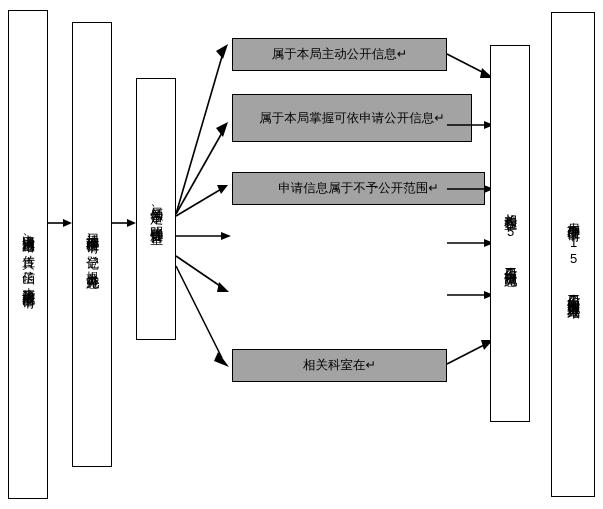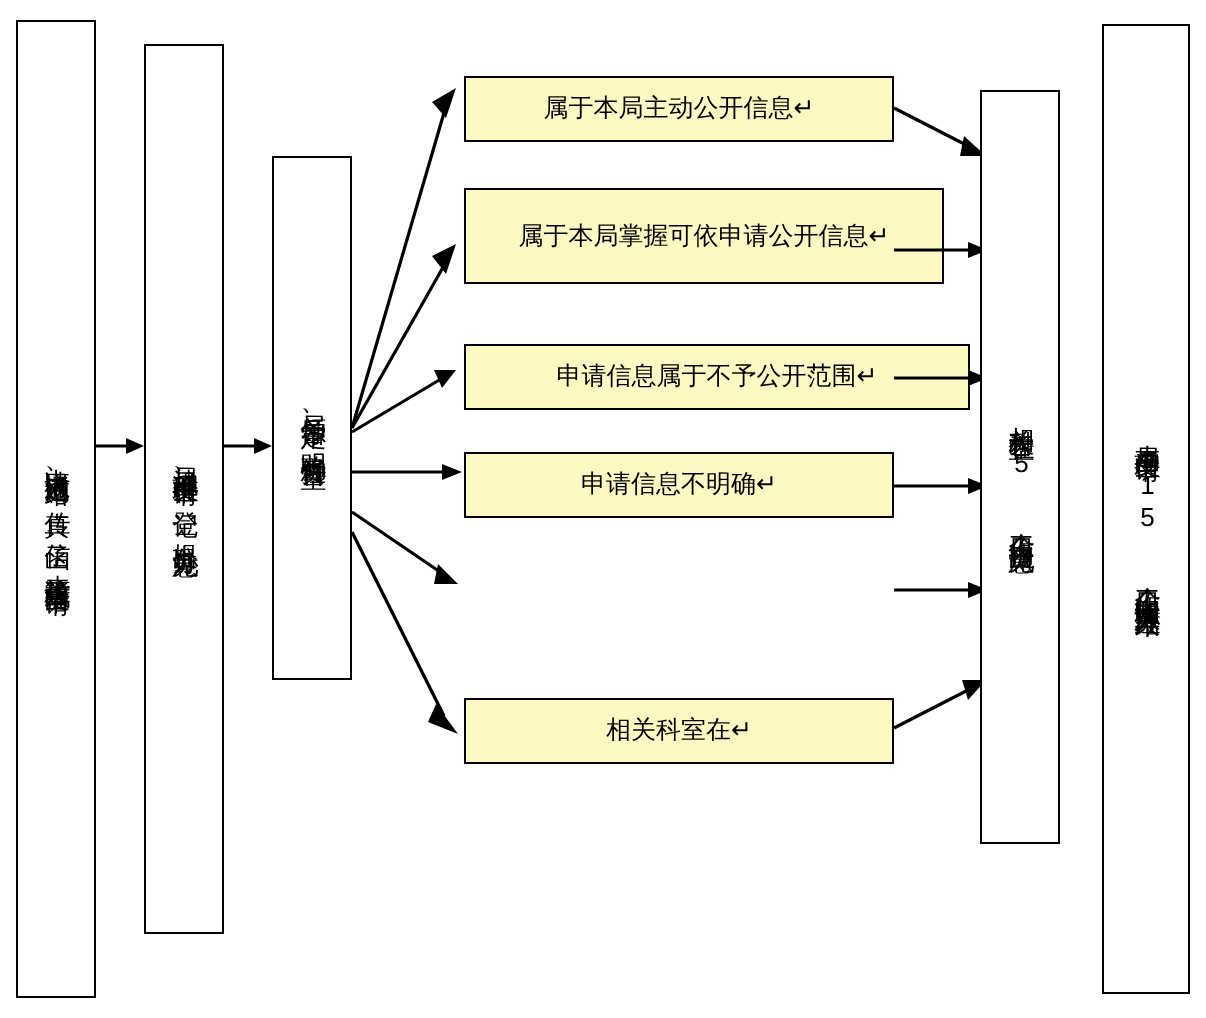--- a/index.html
+++ b/index.html
@@ -30,21 +30,21 @@
     font-size: 13px;
     line-height: 1.26;
     letter-spacing: 1px;
     color: #000000;
     text-align: center;
     padding: 4px 2px;
   }
   .hbox {
     position: absolute;
     border: 1px solid #000000;
-    background: #fef9c3;
+    background: #a3a3a3;
     box-sizing: border-box;
     display: flex;
     align-items: center;
     justify-content: center;
     font-size: 12.5px;
     line-height: 1.3;
     color: #000000;
     text-align: center;
     padding: 2px 4px;
   }
@@ -122,21 +122,20 @@
       <polygon points="53,105 42,90 38,99" fill="#000"></polygon>
     </svg>
   </div>
 
   <div class="hbox" style="left:232px; top:38px; width:215px; height:33px;">属于本局主动公开信息↵</div>
 
   <div class="hbox" style="left:232px; top:94px; width:240px; height:48px;">属于本局掌握可依申请公开信息↵</div>
 
   <div class="hbox" style="left:232px; top:172px; width:253px; height:33px;">申请信息属于不予公开范围↵</div>
 
-  <div class="hbox" style="left:232px; top:226px; width:215px; height:33px;">申请信息不明确↵</div>
 
 
   <div class="hbox" style="left:232px; top:349px; width:215px; height:33px;">相关科室在↵</div>
 
   <div class="arrow" style="left:447px; top:50px; width:48px; height:32px;">
     <svg width="48" height="32" viewBox="0 0 48 32">
       <line x1="0" y1="4" x2="39" y2="24" stroke="#000" stroke-width="1.6"></line>
       <polygon points="46,28 35,18 33,28" fill="#000"></polygon>
     </svg>
   </div>

